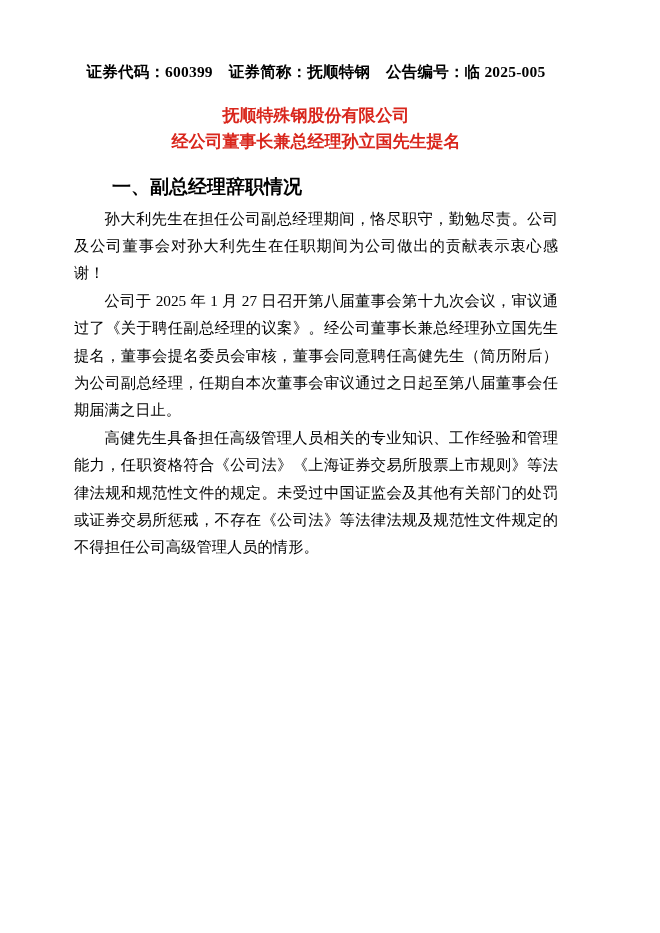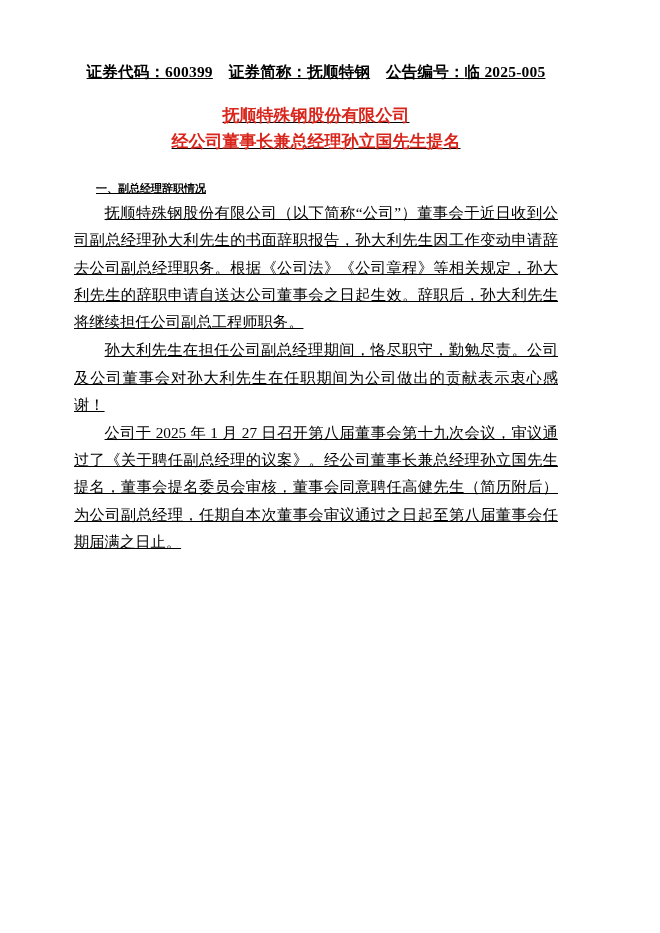--- a/index.html
+++ b/index.html
@@ -13,58 +13,57 @@
     font-family: "Liberation Serif", "DejaVu Serif", serif;
     color: #000000;
     overflow: hidden;
   }
   .page {
     width: 660px;
     height: 933px;
     box-sizing: border-box;
     padding: 62px 102px 40px 74px;
     position: relative;
-    text-decoration: underline;
   }
   .header-line {
     font-size: 15.5px;
     font-weight: bold;
     letter-spacing: 0.2px;
     text-align: center;
     margin-bottom: 20px;
     white-space: nowrap;
   }
   .header-line .gap {
     display: inline-block;
     width: 16px;
   }
   .title-block {
     text-align: center;
     color: #d9261c;
     font-weight: bold;
     font-size: 17px;
     line-height: 1.55;
-    margin-bottom: 23px;
+    margin-bottom: 14px;
   }
   .title-line {
     display: block;
   }
   .para {
     font-size: 15.3px;
     line-height: 1.78;
     text-align: justify;
     text-justify: inter-ideograph;
     margin: 0 0 1px 0;
     text-indent: 2em;
   }
   .para.bold {
     font-weight: bold;
   }
   .section-head {
-    font-size: 11px;
+    font-size: 19px;
     line-height: 1.78;
     font-weight: bold;
     text-indent: 2em;
     margin: 2px 0 1px 0;
   }
 </style>
 </head>
 <body>
 
 <div class="page">
@@ -73,18 +72,18 @@
     <span>证券代码：</span><span>600399</span><span class="gap"></span><span>证券简称：</span><span>抚顺特钢</span><span class="gap"></span><span>公告编号：</span><span>临 2025-005</span>
   </div>
 
   <div class="title-block" style="color: rgb(217, 38, 28);">
     <span class="title-line">抚顺特殊钢股份有限公司</span>
     <span class="title-line">经公司董事长兼总经理孙立国先生提名</span>
   </div>
 
 
   <div class="section-head">一、副总经理辞职情况</div>
-  <p class="para">抚顺特殊钢股份有限公司（以下简称“公司”）董事会于近日收到公司副总经理孙大利先生的书面辞职报告，孙大利先生因工作变动申请辞去公司副总经理职务。根据《公司法》《公司章程》等相关规定，孙大利先生的辞职申请自送达公司董事会之日起生效。辞职后，孙大利先生将继续担任公司副总工程师职务。</p>
   <p class="para">孙大利先生在担任公司副总经理期间，恪尽职守，勤勉尽责。公司及公司董事会对孙大利先生在任职期间为公司做出的贡献表示衷心感谢！</p>
 
   <p class="para">公司于 2025 年 1 月 27 日召开第八届董事会第十九次会议，审议通过了《关于聘任副总经理的议案》。经公司董事长兼总经理孙立国先生提名，董事会提名委员会审核，董事会同意聘任高健先生（简历附后）为公司副总经理，任期自本次董事会审议通过之日起至第八届董事会任期届满之日止。</p>
+  <p class="para">高健先生具备担任高级管理人员相关的专业知识、工作经验和管理能力，任职资格符合《公司法》《上海证券交易所股票上市规则》等法律法规和规范性文件的规定。未受过中国证监会及其他有关部门的处罚或证券交易所惩戒，不存在《公司法》等法律法规及规范性文件规定的不得担任公司高级管理人员的情形。</p>
 
 </div>
 
 </body></html>

